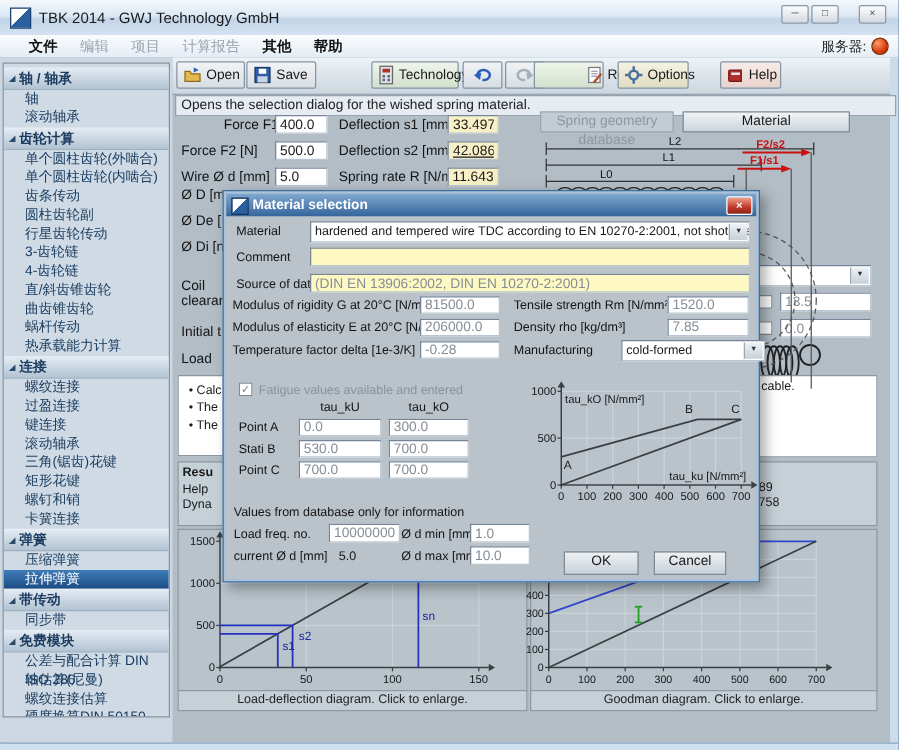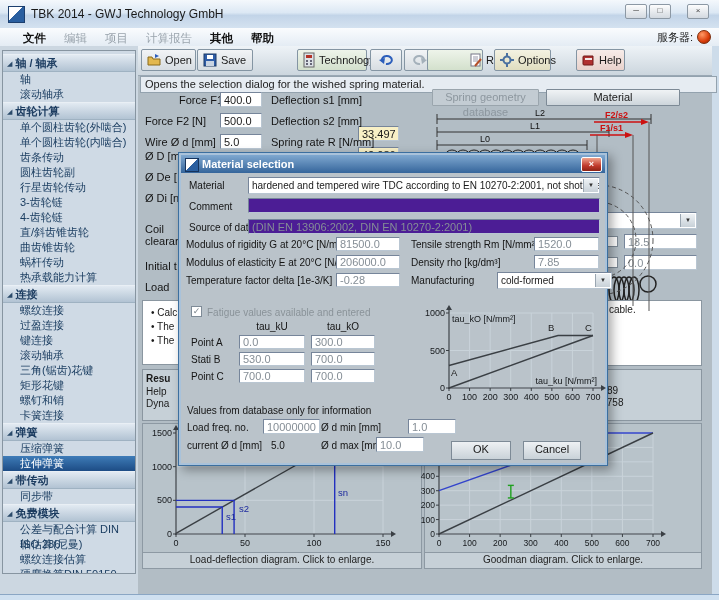--- a/index.html
+++ b/index.html
@@ -54,22 +54,22 @@
     border-top:1px solid #e9eff5;border-bottom:1px solid #9fb2c2;
     color:#1c3c60;font-size:11px;font-weight:700;padding-left:4px;}
   .sb-tri{display:inline-block;font-size:7px;color:#2a4a6a;margin-right:3px;transform:translateY(-1px);}
   .sb-item{height:15px;line-height:15px;padding-left:17px;font-size:11px;color:#173a5e;cursor:default;}
   .sb-item.selected{background:linear-gradient(#3e7cb8,#1d4c85);color:#fff;}
 
   
   .lbl{font-size:11px;color:#141414;}
   .inp{background:#fff;border:1px solid;border-color:#76859a #b9c6d2 #b9c6d2 #76859a;
     font-size:11px;color:#1a1a1a;padding:1px 3px;box-sizing:border-box;font-family:inherit;}
-  .inp.out{background:#f8f0c6;margin-top:34px;}
-  .inp.gray{background:#4c1d95;}
+  .inp.out{background:#f8f0c6;}
+  .inp.gray{background:#fef9c3;}
   .inp.dim{color:#858e96;}
   .btn{border:1px solid #7d8a96;border-radius:1px;background:linear-gradient(#f0f3f5,#cdd5db);
     font-size:11px;color:#1a1a1a;text-align:center;box-sizing:border-box;}
   .btn.disabled{color:#8d979f;background:#c3ccd3;border-color:#9aa5ad;}
   .combo{background:#fff;border:1px solid;border-color:#76859a #b9c6d2 #b9c6d2 #76859a;
     box-sizing:border-box;font-size:10px;color:#1a1a1a;overflow:hidden;white-space:nowrap;}
   .combo .arr{position:absolute;right:1px;top:1px;bottom:1px;width:14px;
     background:linear-gradient(#eef2f5,#c8d1d8);border-left:1px solid #9aa6b1;
     text-align:center;font-size:6px;color:#333;line-height:13px;}
   .chk{width:11px;height:11px;background:#fff;border:1px solid #7e8b97;box-sizing:border-box;
@@ -534,21 +534,21 @@
         <text x="149.0285714285714" y="27.5" font-size="9.5" fill="#222">B</text>
         <text x="186" y="27.5" font-size="9.5" fill="#222">C</text>
         <text x="53" y="19" font-size="9" fill="#16191c">tau_kO [N/mm²]</text>
         <text x="198" y="81" font-size="9" fill="#16191c" text-anchor="end">tau_ku [N/mm²]</text>
       </svg>
 
     <div class="abs lbl nowrap" style="left:8px;top:252px;">Values from database only for information</div>
     <div class="abs lbl nowrap" style="left:8px;top:269px;">Load freq. no.</div>
     <input class="abs inp dim" style="left: 84px; top: 266px; width: 57px; height: 15px;" readonly="" value="10000000.0">
     <div class="abs lbl nowrap" style="left:142px;top:269px;">Ø d min [mm]</div>
-    <input class="abs inp dim" style="left: 197px; top: 266px; width: 48px; height: 15px; margin-left: 32px;" readonly="" value="1.0">
+    <input class="abs inp dim" style="left: 197px; top: 266px; width: 48px; height: 15px;" readonly="" value="1.0">
     <div class="abs lbl nowrap" style="left:8px;top:287px;">current  Ø d [mm]</div>
     <div class="abs lbl nowrap" style="left:92px;top:287px;">5.0</div>
     <div class="abs lbl nowrap" style="left:142px;top:287px;">Ø d max [mm]</div>
     <input class="abs inp dim" style="left: 197px; top: 284px; width: 48px; height: 15px;" readonly="" value="10.0">
 
     <div class="abs okbtn" style="left:272px;top:288px;width:58px;height:17px;">OK</div>
     <div class="abs okbtn" style="left:344px;top:288px;width:56px;height:17px;">Cancel</div>
   </div>
 
 </div>

